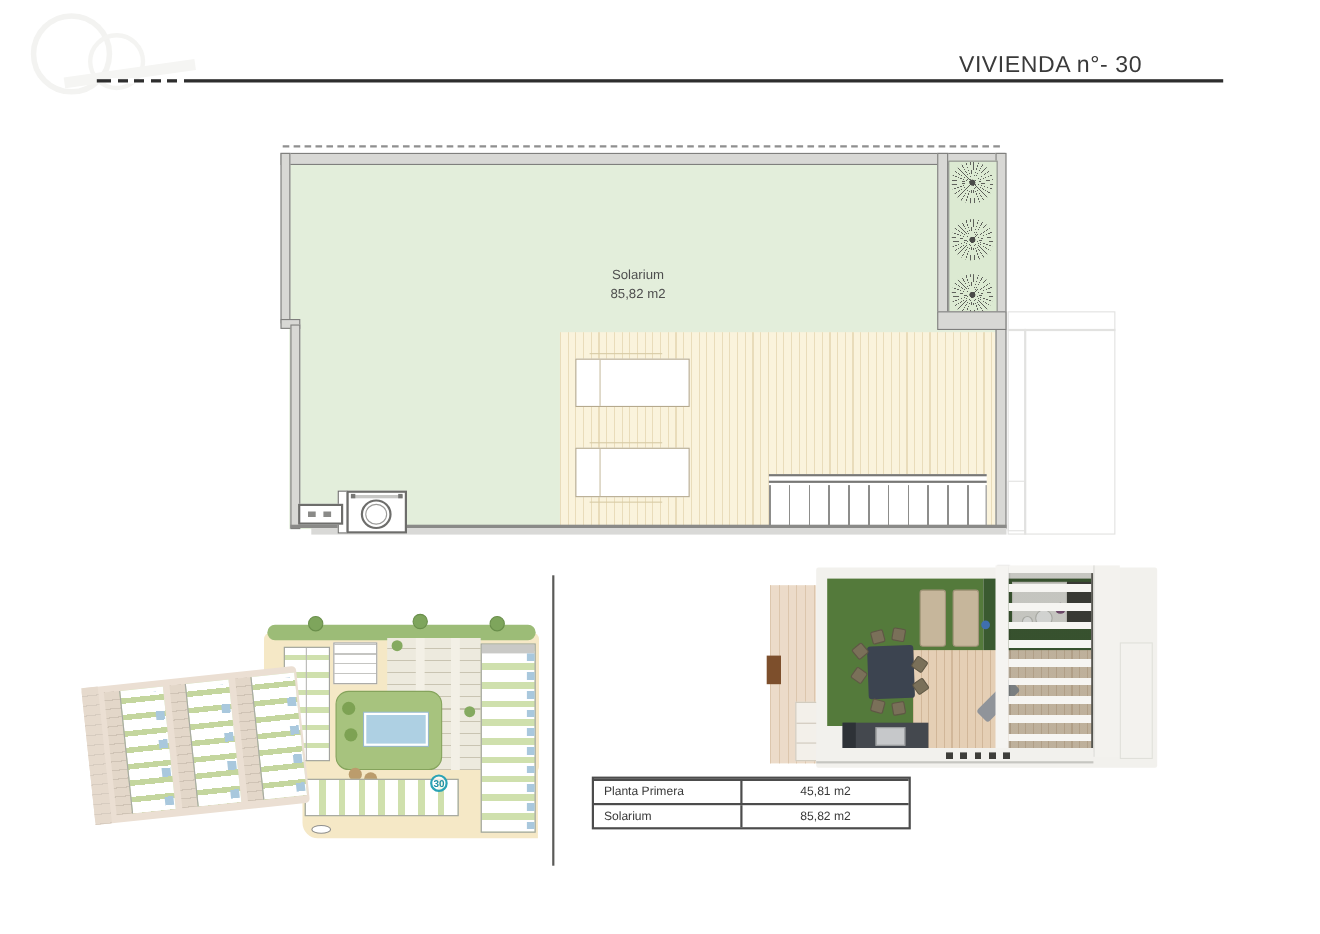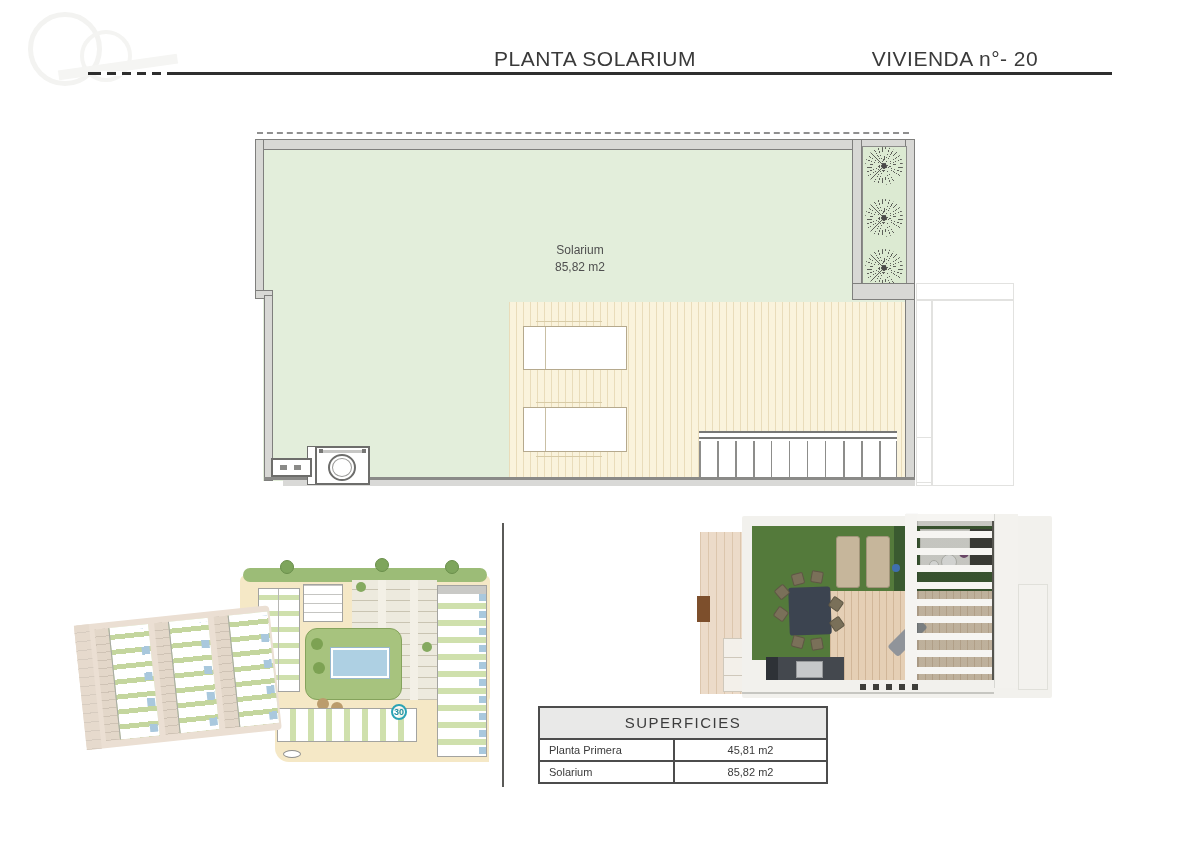--- a/index.html
+++ b/index.html
@@ -26,22 +26,21 @@
 <body>
 
 <div class="page">
 
   <div class="abs" style="left:18px;top:4px;width:180px;height:100px;">
     <div class="abs" style="left:10px;top:8px;width:74px;height:74px;border:5px solid #f3f3f1;border-radius:50%;"></div>
     <div class="abs" style="left:62px;top:26px;width:52px;height:52px;border:4px solid #f4f4f2;border-radius:50%;"></div>
     <div class="abs" style="left:40px;top:58px;width:120px;height:10px;background:#f5f5f3;transform:rotate(-8deg);"></div>
   </div>
 
-  <div class="abs title" style="left:430px;top:47px;width:330px;">PLANTA SOLARIUM</div>
-  <div class="abs title" style="left:845px;top:47px;width:220px;">VIVIENDA n°- 20</div>
+  <div class="abs title" style="left:845px;top:47px;width:220px;">VIVIENDA n°- 30</div>
   <div class="abs" style="left:88px;top:72px;width:1024px;height:2.5px;background:#2e2e2e;"></div>
   <div class="abs" style="left:92px;top:71px;width:82px;height:5px;background:repeating-linear-gradient(90deg, rgba(0,0,0,0) 0 9px, #ffffff 9px 15px);"></div>
 
   <div class="abs" style="left:0;top:0;width:1200px;height:500px;">
 
     <div class="abs" style="left:257px;top:132px;width:652px;height:0;border-top:2.5px dashed #8f8f8f;"></div>
 
     <div class="abs" style="left:263px;top:148px;width:643px;height:333px;background:#e3eedb;"></div>
 
     <div class="abs" style="left:509px;top:302px;width:396px;height:179px;background:repeating-linear-gradient(90deg, #e9dcba 0 1px, rgba(0,0,0,0) 1px 7px), #faf3dc;"></div>
@@ -217,21 +216,20 @@
       <div class="abs" style="left:252px;top:-2px;width:24px;height:174px;background:#f3f2ee;border-left:1px solid #d8d8d3;"></div>
       <div class="abs" style="left:276px;top:68px;width:30px;height:106px;background:#f3f2ee;border:1px solid #e0e0da;"></div>
 
       <div class="abs" style="left:0;top:164px;width:252px;height:14px;background:#f2f1ed;border-bottom:2px solid #c6c6c1;">
         <div class="abs" style="left:118px;top:4px;width:62px;height:6px;background:repeating-linear-gradient(90deg, #3e3e3a 0 6px, rgba(0,0,0,0) 6px 13px);"></div>
       </div>
     </div>
   </div>
 
   <div class="abs" style="left:538px;top:706px;width:290px;border:2px solid #4c4c4c;background:#fff;">
-    <div style="height:30px;background:#e9e9e8;font-size:15px;letter-spacing:1.5px;text-align:center;line-height:30px;color:#3c3c3c;">SUPERFICIES</div>
     <div class="srow">
       <div class="lbl">Planta Primera</div>
       <div class="val">45,81 m2</div>
     </div>
     <div class="srow">
       <div class="lbl">Solarium</div>
       <div class="val">85,82 m2</div>
     </div>
   </div>
 

